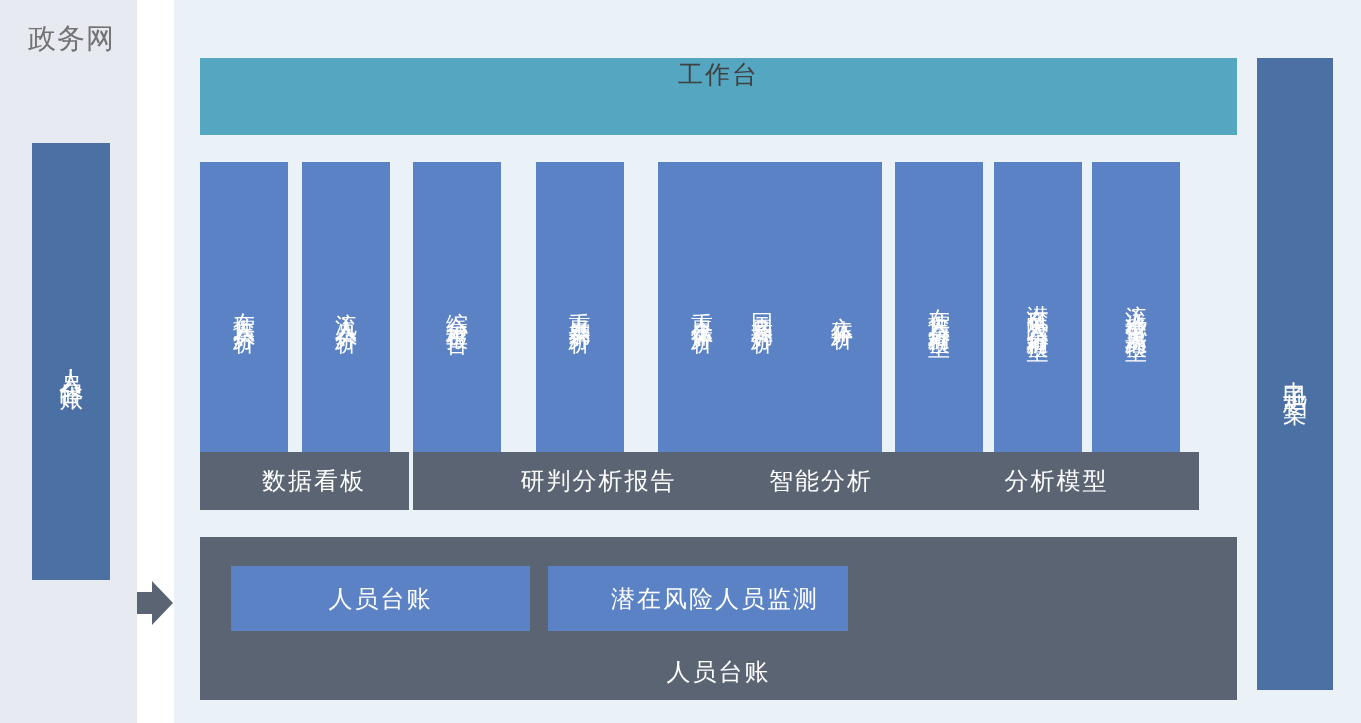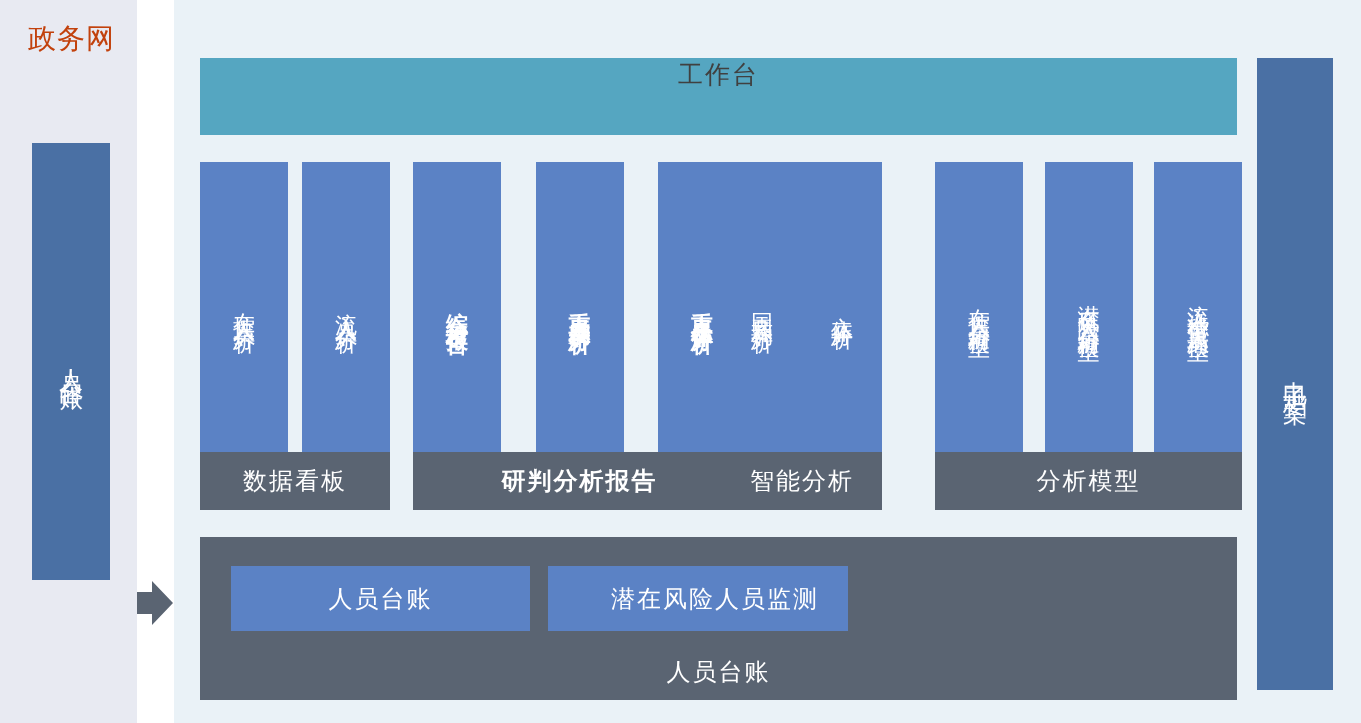--- a/index.html
+++ b/index.html
@@ -1,40 +1,40 @@
 <!DOCTYPE html>
 <html><head>
 <meta charset="utf-8">
 <style>
   html,body{margin:0;padding:0;background:#ffffff;}
   body{font-family:"Liberation Sans","DejaVu Sans",sans-serif;}
   .canvas{position:relative;width:1361px;height:723px;background:#ffffff;overflow:hidden;}
 
   
   .left-panel{position:absolute;left:0;top:0;width:137px;height:723px;background:#e8eaf2;}
-  .left-title{position:absolute;left:28px;top:20px;font-size:28px;color:#c2410c;letter-spacing:1px;}
+  .left-title{position:absolute;left:28px;top:20px;font-size:28px;color:#737373;letter-spacing:1px;}
   .side-vbar{position:absolute;background:#4a70a4;display:flex;align-items:center;justify-content:center;}
   .left-vbar{left:32px;top:143px;width:78px;height:437px;}
   .vtext{writing-mode:vertical-lr;text-orientation:upright;color:#ffffff;letter-spacing:6px;font-size:24px;line-height:1;}
 
   
   .main-panel{position:absolute;left:174px;top:0;width:1187px;height:723px;background:#eaf2f7;}
   .main-title{position:absolute;left:0;top:14px;width:100%;text-align:center;font-size:28px;color:#4a5462;letter-spacing:1px;}
   .workbench{position:absolute;left:26px;top:58px;width:1037px;height:77px;background:#55a6c1;display:flex;justify-content:center;color:#404040;font-size:25px;letter-spacing:2px;}
 
   .group{position:absolute;top:162px;}
   .bars{display:flex;justify-content:space-between;}
   .vbar{width:88px;height:290px;background:#5b82c5;display:flex;align-items:center;justify-content:center;}
   .vbar .vtext{font-size:22px;letter-spacing:4px;}
-  .group-label{position:absolute;left:0;top:290px;width:100%;height:58px;background:#5a6472;display:flex;align-items:center;justify-content:center;color:#ffffff;font-size:24px;letter-spacing:2px;}
+  .group-label{position:absolute;left:0;top:290px;width:100%;height:58px;background:#5a6472;display:flex;align-items:center;justify-content:center;color:#ffffff;font-size:24px;letter-spacing:2px;padding-left:19px;}
 
   .g1{left:26px;width:190px;}
-  .g2{left:239px;width:333px;font-weight:bold;}
+  .g2{left:239px;width:333px;}
   .g3{left:548px;width:160px;}
-  .g4{left:761px;width:307px;}
+  .g4{left:721px;width:285px;}
 
   .right-vbar{left:1083px;top:58px;width:76px;height:632px;position:absolute;}
 
   
   .bottom-panel{position:absolute;left:26px;top:537px;width:1037px;height:163px;background:#5a6472;}
   .bp-button{position:absolute;top:29px;height:65px;background:#5b82c5;display:flex;align-items:center;justify-content:center;color:#ffffff;font-size:24px;letter-spacing:2px;}
   .bp-b1{left:31px;width:299px;}
   .bp-b2{left:348px;width:266px;padding-left:34px;}
   .bp-b3{left:690px;width:316px;}
   .bp-label{position:absolute;left:0;bottom:12px;width:100%;text-align:center;color:#ffffff;font-size:24px;letter-spacing:2px;}

